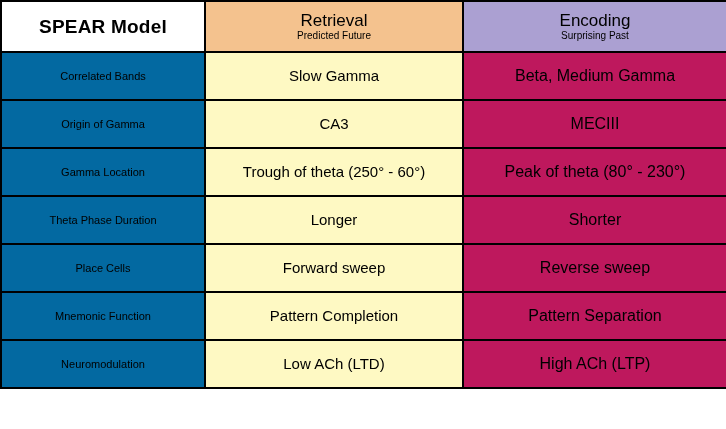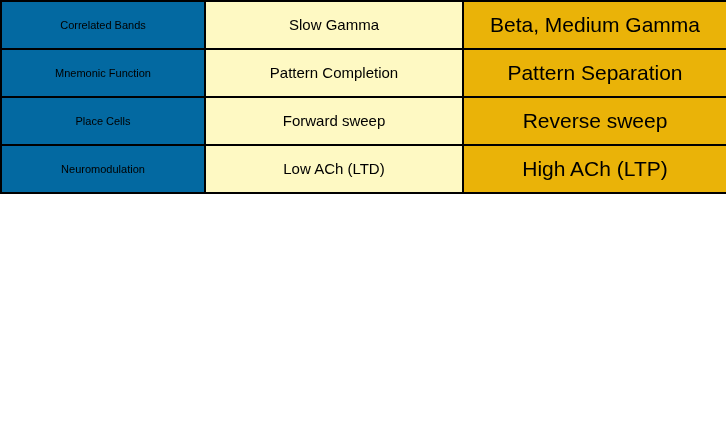--- a/index.html
+++ b/index.html
@@ -85,50 +85,76 @@
   td.cell-label {
     background: #0369a1;
     font-size: 11px;
     border-left: 2px solid #000000;
   }
   td.cell-mid {
     background: #fef9c3;
     font-size: 15px;
   }
   td.cell-right {
-    background: #eab308;
-    font-size: 21px;
+    background: #be185d;
+    font-size: 16px;
   }
 </style>
 </head>
 <body>
 
 <div class="table-wrap">
   <table class="spear">
     <colgroup>
       <col class="c-label">
       <col class="c-mid">
       <col class="c-right">
     </colgroup>
     <tbody>
+      <tr class="header-row">
+        <td class="hdr-title">SPEAR Model</td>
+        <td class="hdr-retrieval">
+          <span class="hdr-main">Retrieval</span>
+          <span class="hdr-sub">Predicted Future</span>
+        </td>
+        <td class="hdr-encoding">
+          <span class="hdr-main">Encoding</span>
+          <span class="hdr-sub">Surprising Past</span>
+        </td>
+      </tr>
 
       <tr class="body-row">
         <td class="cell-label">Correlated Bands</td>
         <td class="cell-mid">Slow Gamma</td>
         <td class="cell-right">Beta, Medium Gamma</td>
       </tr>
       <tr class="body-row">
-        <td class="cell-label">Mnemonic Function</td>
-        <td class="cell-mid">Pattern Completion</td>
-        <td class="cell-right">Pattern Separation</td>
+        <td class="cell-label">Origin of Gamma</td>
+        <td class="cell-mid">CA3</td>
+        <td class="cell-right">MECIII</td>
+      </tr>
+      <tr class="body-row">
+        <td class="cell-label">Gamma Location</td>
+        <td class="cell-mid">Trough of theta (250° - 60°)</td>
+        <td class="cell-right">Peak of theta (80° - 230°)</td>
+      </tr>
+      <tr class="body-row">
+        <td class="cell-label">Theta Phase Duration</td>
+        <td class="cell-mid">Longer</td>
+        <td class="cell-right">Shorter</td>
       </tr>
       <tr class="body-row">
         <td class="cell-label">Place Cells</td>
         <td class="cell-mid">Forward sweep</td>
         <td class="cell-right">Reverse sweep</td>
+      </tr>
+      <tr class="body-row">
+        <td class="cell-label">Mnemonic Function</td>
+        <td class="cell-mid">Pattern Completion</td>
+        <td class="cell-right">Pattern Separation</td>
       </tr>
       <tr class="body-row">
         <td class="cell-label">Neuromodulation</td>
         <td class="cell-mid">Low ACh (LTD)</td>
         <td class="cell-right">High ACh (LTP)</td>
       </tr>
     </tbody>
   </table>
 </div>
 

